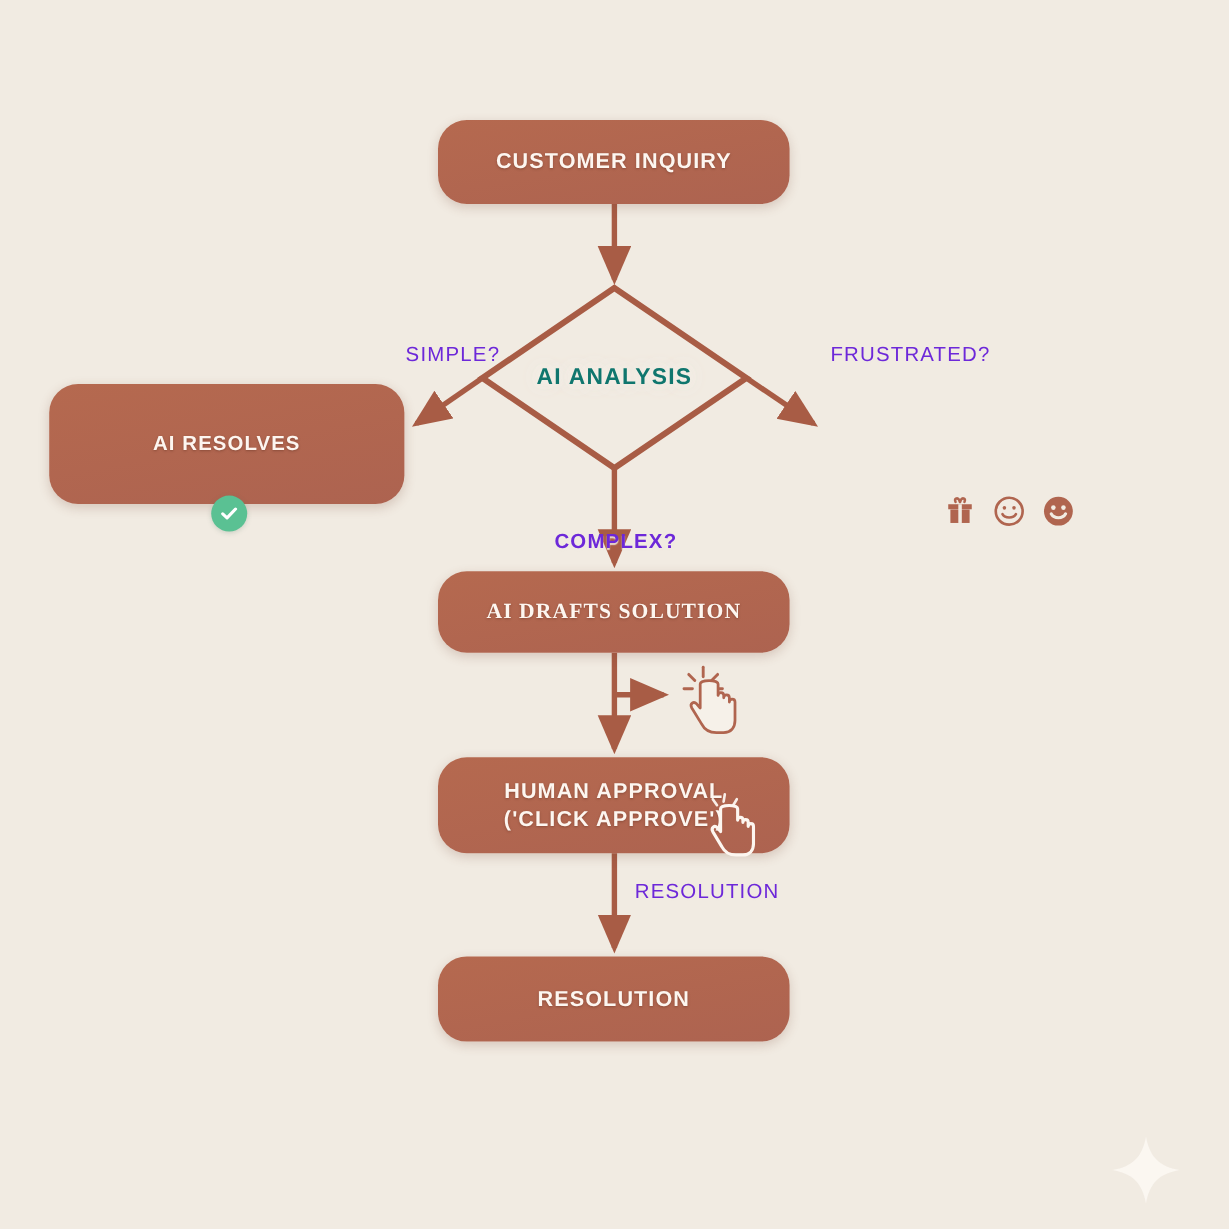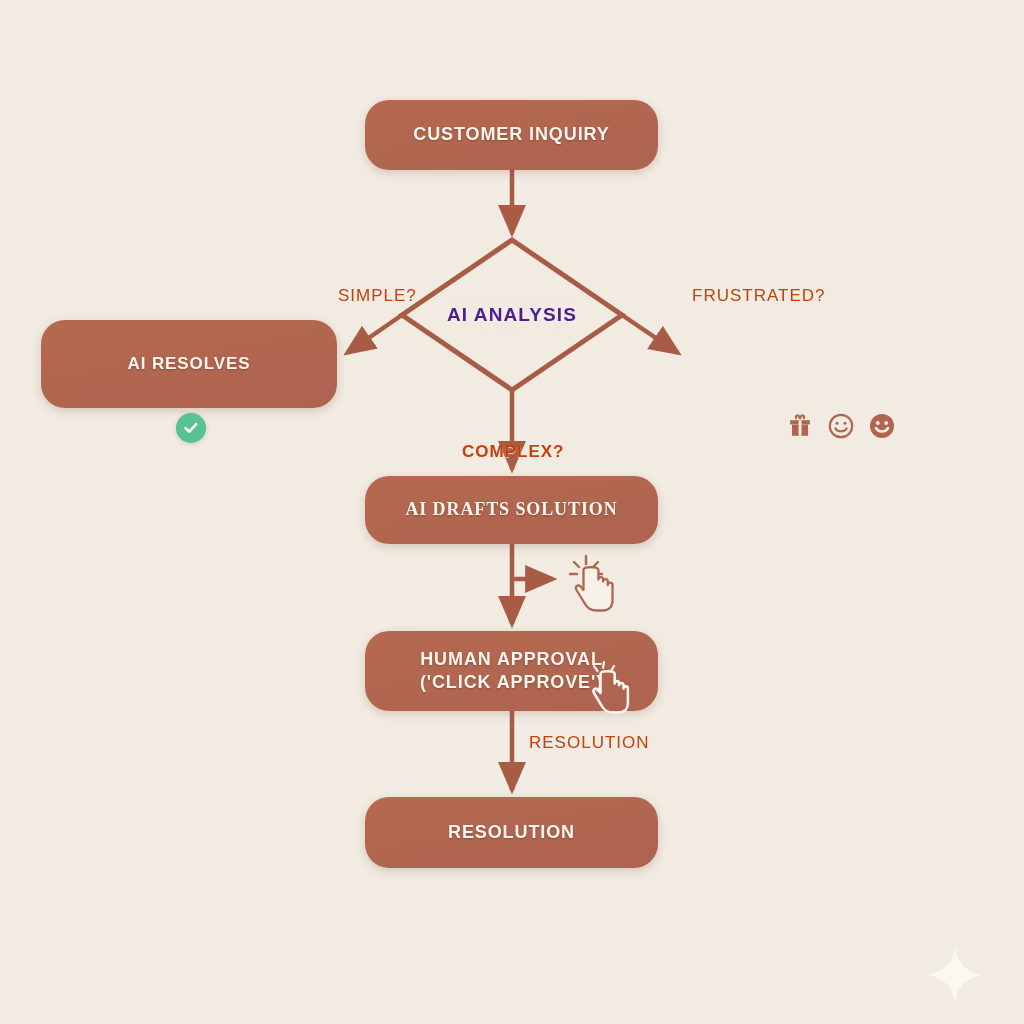--- a/index.html
+++ b/index.html
@@ -41,33 +41,33 @@
   .diamond-wrap {
     position: absolute;
     z-index: 3;
   }
   .diamond-label {
     position: absolute;
     inset: 0;
     display: flex;
     align-items: center;
     justify-content: center;
-    color: #4c1d95;
+    color: #0f766e;
     font-weight: bold;
     font-size: 19px;
     letter-spacing: 1.1px;
     text-shadow: 0 0 10px rgba(248,243,236,0.95), 0 0 18px rgba(248,243,236,0.9);
     white-space: nowrap;
     pointer-events: none;
   }
 
   
   .edge-label {
     position: absolute;
-    color: #c2410c;
+    color: #6d28d9;
     font-size: 17px;
     letter-spacing: 1.0px;
     white-space: nowrap;
     z-index: 5;
     text-shadow: 0 1px 1px rgba(241,235,226,0.9);
   }
 
   
   #edges {
     position: absolute;
@@ -159,21 +159,21 @@
   </svg>
 
   <div class="node" style="left:365px; top:100px; width:293px; height:70px; font-size:18px;">
     <span class="line">CUSTOMER INQUIRY</span>
   </div>
 
   <div class="diamond-wrap" style="left:402px; top:240px; width:220px; height:150px;">
     <div class="diamond-label">AI ANALYSIS</div>
   </div>
 
-  <div class="node" style="left:41px; top:320px; width:296px; height:88px; font-size:17px;">
+  <div class="node" style="left:41px; top:320px; width:296px; height:100px; font-size:17px;">
     <span class="line">AI RESOLVES</span>
   </div>
 
 
   <div class="node" style="left:365px; top:476px; width:293px; height:68px; font-size:18px;font-family:Liberation Serif, serif;">
     <span class="line">AI DRAFTS SOLUTION</span>
   </div>
 
   <div class="node" style="left:365px; top:631px; width:293px; height:80px; font-size:18px;align-items:center;">
     <span class="line">HUMAN APPROVAL</span>

